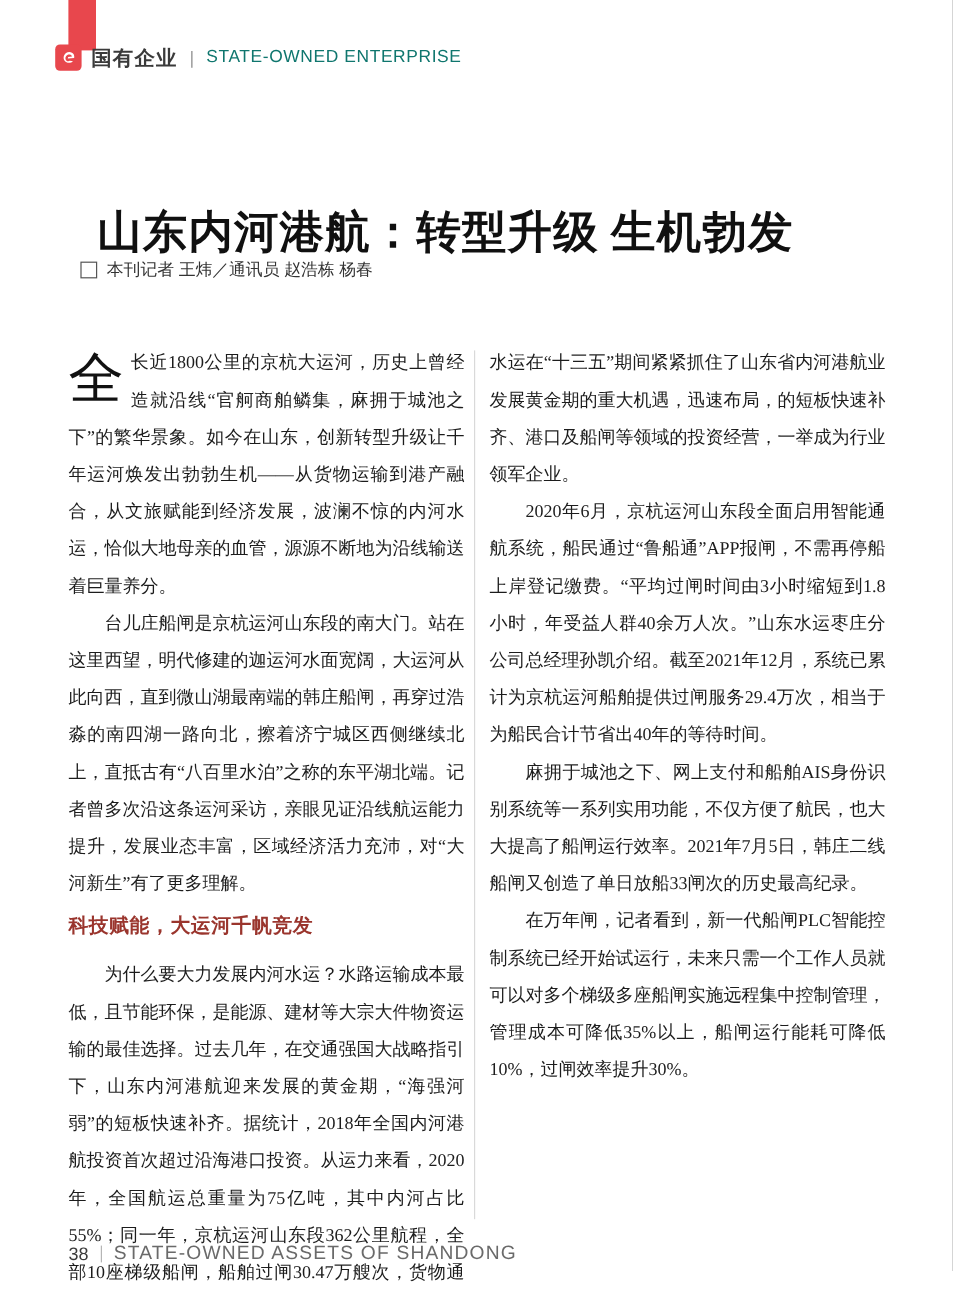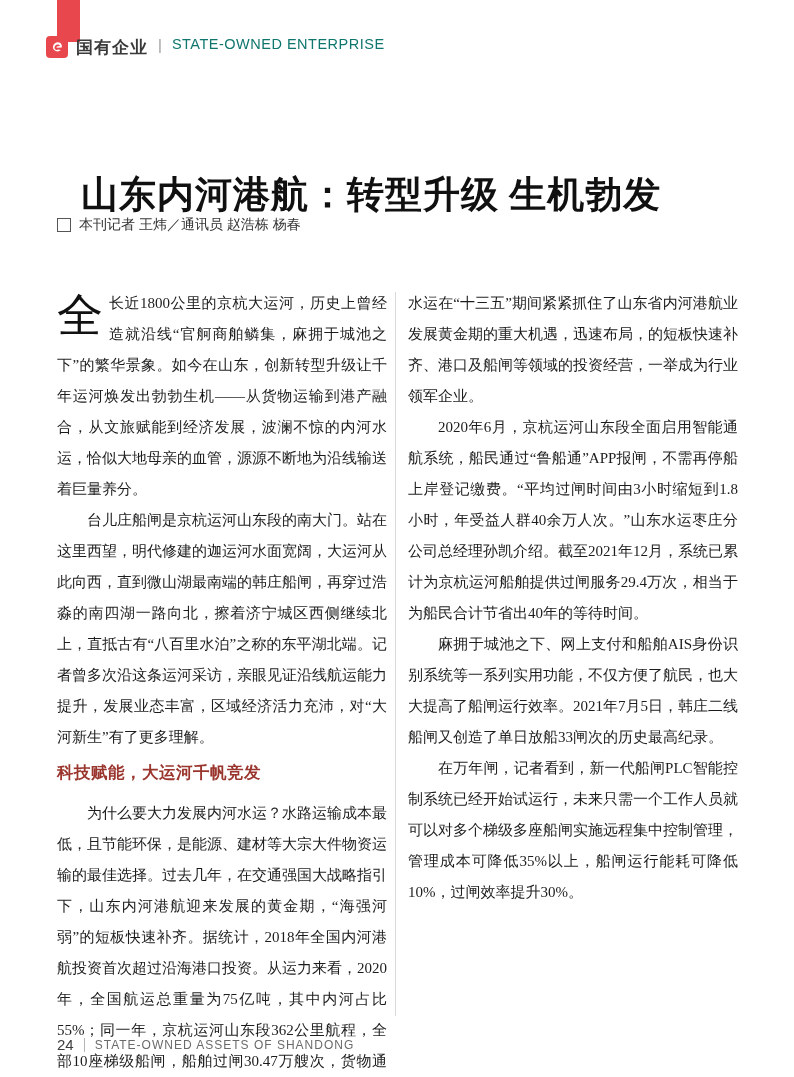--- a/index.html
+++ b/index.html
@@ -11,40 +11,40 @@
     font-family:"Liberation Serif","DejaVu Serif",serif;
     color:#1c1c1c;
   }
   
   .top-red-bar{
     position:absolute;left:57px;top:0;width:23px;height:42px;
     background:#e8474d;
   }
   .brand-row{
     position:absolute;left:46px;top:36px;height:24px;
-    display:flex;align-items:flex-start;gap:8px;
+    display:flex;align-items:center;gap:8px;
     font-family:"Liberation Sans","DejaVu Sans",sans-serif;
   }
   .brand-logo{
     width:22px;height:22px;border-radius:4px;background:#e8474d;
     display:flex;align-items:center;justify-content:center;flex:0 0 auto;
   }
   .brand-cn{font-size:17px;font-weight:bold;color:#3a3a3a;letter-spacing:1px;}
   .brand-sep{color:#9a9a9a;font-size:15px;margin:0 2px;}
   .brand-en{font-size:14.5px;color:#0f766e;letter-spacing:0.5px;}
   
   .article-title{
     position:absolute;left:57px;top:148px;width:690px;
     font-size:37px;font-weight:bold;color:#101010;
     letter-spacing:1px;line-height:44px;
     font-family:"Liberation Serif","DejaVu Serif",serif;
     margin-left:24px;
   }
   .byline{
-    position:absolute;left:57px;top:216px;width:600px;
+    position:absolute;left:67px;top:216px;width:600px;
     font-family:"Liberation Sans","DejaVu Sans",sans-serif;
     font-size:14px;color:#333;
     display:flex;align-items:center;gap:8px;
   }
   .byline-box{
     width:12px;height:12px;border:1.5px solid #555;display:inline-block;flex:0 0 auto;
   }
   
   .col{
     position:absolute;top:288px;width:330px;
@@ -71,21 +71,21 @@
     background:#d9d9d9;
   }
   
   .footer{
     position:absolute;left:57px;top:1036px;
     display:flex;align-items:center;gap:10px;
     font-family:"Liberation Sans","DejaVu Sans",sans-serif;
   }
   .footer .pageno{font-size:15px;color:#3c3c3c;}
   .footer .rule{width:1px;height:14px;background:#b5b5b5;}
-  .footer .journal{font-size:12px;color:#6a6a6a;letter-spacing:1px;}
+  .footer .journal{font-size:16px;color:#6a6a6a;letter-spacing:1px;}
 </style>
 </head>
 <body>
 
 <div class="page">
 
   <div class="top-red-bar"></div>
   <div class="brand-row">
     <span class="brand-logo">
       <svg width="16" height="16" viewBox="0 0 16 16">
@@ -117,18 +117,18 @@
 
   <div class="col col-right">
     <p class="noindent">水运在“十三五”期间紧紧抓住了山东省内河港航业发展黄金期的重大机遇，迅速布局，的短板快速补齐、港口及船闸等领域的投资经营，一举成为行业领军企业。</p>
     <p>2020年6月，京杭运河山东段全面启用智能通航系统，船民通过“鲁船通”APP报闸，不需再停船上岸登记缴费。“平均过闸时间由3小时缩短到1.8小时，年受益人群40余万人次。”山东水运枣庄分公司总经理孙凯介绍。截至2021年12月，系统已累计为京杭运河船舶提供过闸服务29.4万次，相当于为船民合计节省出40年的等待时间。</p>
     <p>麻拥于城池之下、网上支付和船舶AIS身份识别系统等一系列实用功能，不仅方便了航民，也大大提高了船闸运行效率。2021年7月5日，韩庄二线船闸又创造了单日放船33闸次的历史最高纪录。</p>
     <p>在万年闸，记者看到，新一代船闸PLC智能控制系统已经开始试运行，未来只需一个工作人员就可以对多个梯级多座船闸实施远程集中控制管理，管理成本可降低35%以上，船闸运行能耗可降低10%，过闸效率提升30%。</p>
 
   </div>
 
   <div class="footer">
-    <span class="pageno">24</span>
+    <span class="pageno">38</span>
     <span class="rule"></span>
     <span class="journal">STATE-OWNED ASSETS OF SHANDONG</span>
   </div>
 
 </div>
 
 </body></html>

